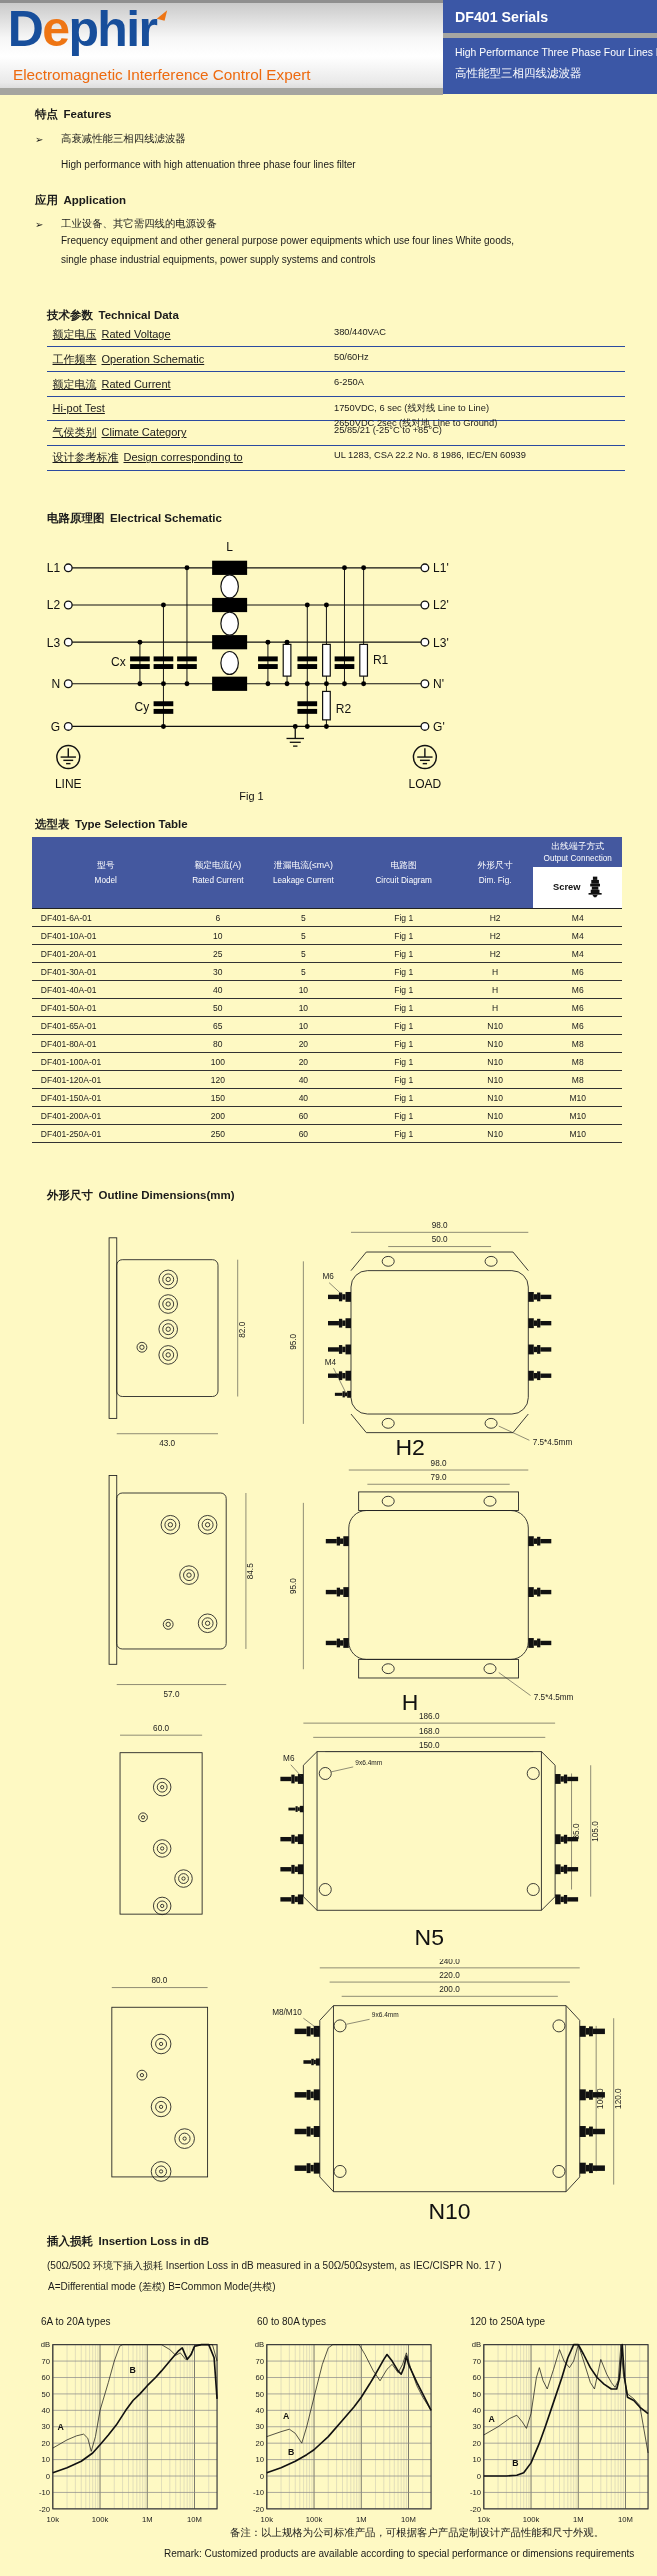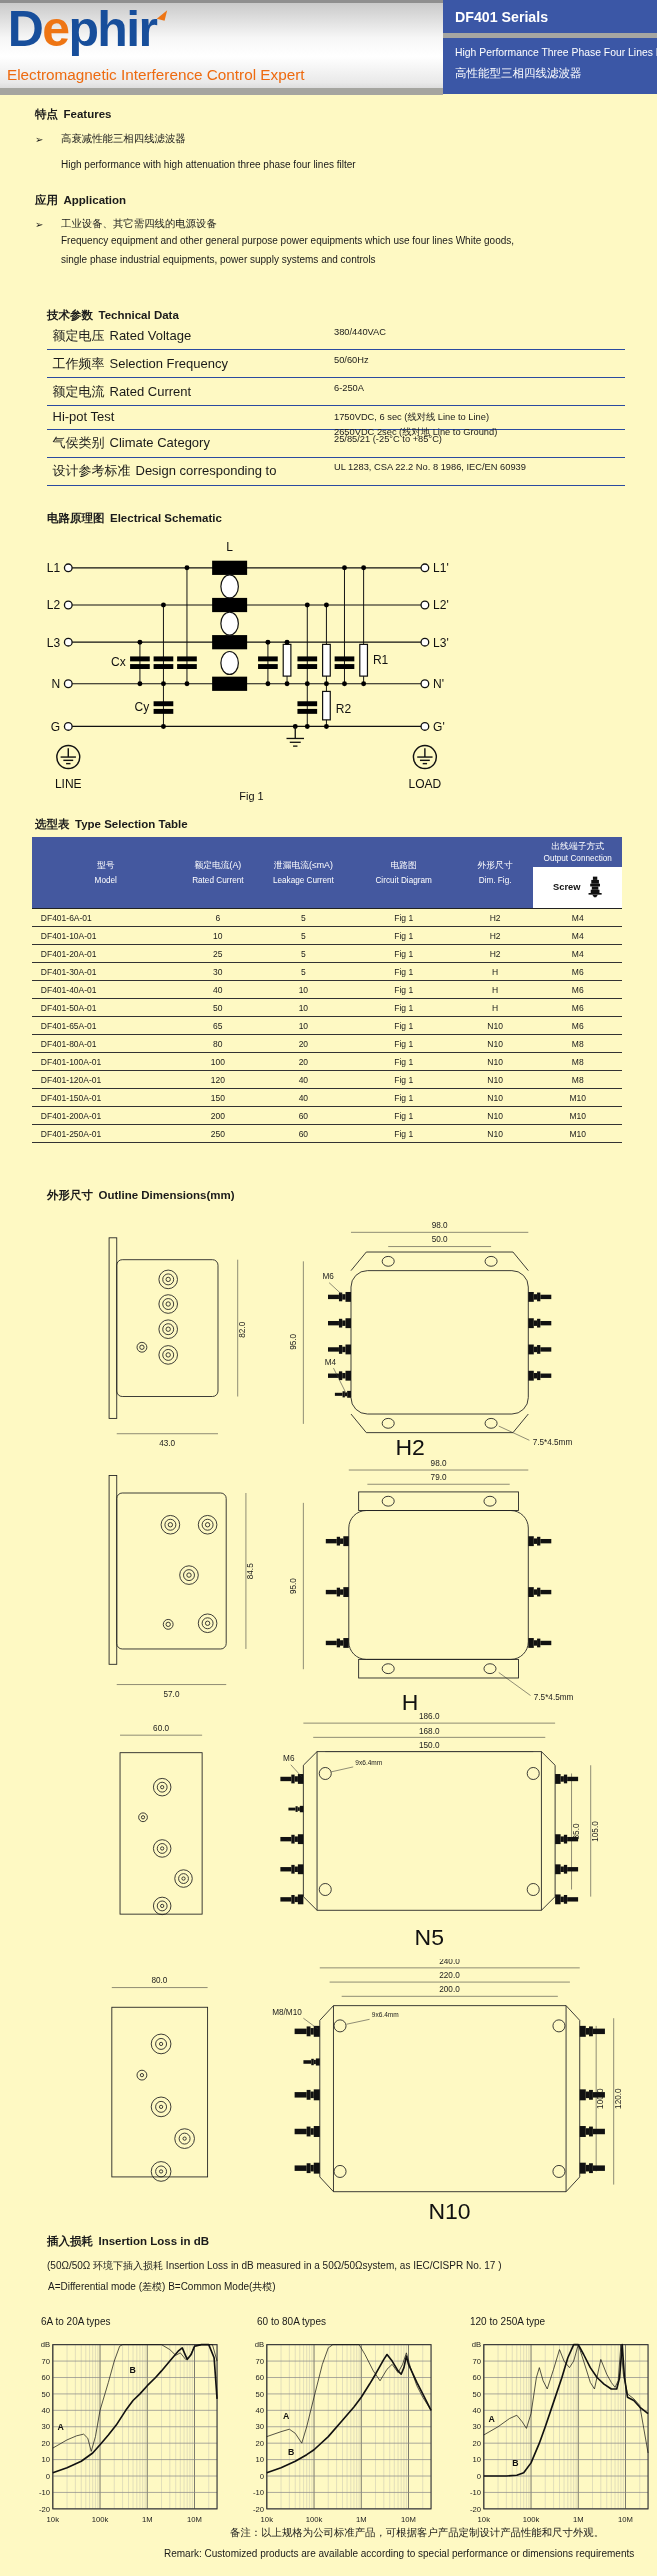--- a/index.html
+++ b/index.html
@@ -8,37 +8,37 @@
   .abs{position:absolute;}
   
   .hdr-left{left:0;top:0;width:443px;height:94px;
     background:linear-gradient(#c6c6c6,#f6f6f6 40%,#ffffff 60%,#e9e9e9 88%,#cfcfcf);}
   .hdr-top-strip{left:0;top:0;width:443px;height:2.7px;background:#8f8f8f;}
   .hdr-bot-strip{left:0;top:88px;width:443px;height:6.6px;background:#a5a5a0;}
   .logo{left:7.7px;top:4.4px;font-size:50px;font-weight:bold;letter-spacing:-1.6px;line-height:1.0;}
   .logo .b{color:#174e9b;} .logo .o{color:#ee7514;}
   .logo-accent{left:158px;top:8.8px;width:0;height:0;border-bottom:11px solid #ee7514;
     border-left:8.8px solid transparent;transform:rotate(14deg);}
-  .tagline{left:7px;top:66px;font-size:15.3px;color:#ee6a0f;white-space:nowrap;}
+  .tagline{left:13px;top:66px;font-size:15.3px;color:#ee6a0f;white-space:nowrap;}
   .hdr-right{left:443px;top:0;width:214px;height:94px;background:#3b57a6;}
   .hdr-series{left:12px;top:8.8px;font-size:14.2px;font-weight:bold;color:#fff;position:absolute;}
   .hdr-divider{left:0;top:33px;width:214px;height:5px;background:#a6a6a1;position:absolute;}
   .hdr-title-en{left:12px;top:47px;font-size:10.4px;color:#fff;position:absolute;white-space:nowrap;}
   .hdr-title-cn{left:12px;top:66px;font-size:11.5px;color:#fff;position:absolute;}
   
   .sec-h{font-size:11.5px;font-weight:bold;white-space:nowrap;}
   .sec-h .en{margin-left:5.5px;}
   .bullet-arrow{font-size:10px;}
   .txt19{font-size:10.4px;white-space:nowrap;}
   .txt18{font-size:10px;white-space:nowrap;}
   
   .tech{left:47px;top:326px;width:578px;}
   .tech-row{position:relative;border-bottom:1.6px solid #2b4ba0;padding:4.4px 0 4.4px 5.5px;}
   .tech-row.first{padding-top:1.1px;}
-  .tech-label{font-size:13px;}
+  .tech-label{font-size:11px;text-decoration:underline;}
   .tech-label .en{margin-left:5px;}
   .tech-value{position:absolute;left:287px;top:4.4px;font-size:9.3px;white-space:nowrap;}
   .tech-row.first .tech-value{top:1.1px;}
   .two-line div{line-height:14.2px;}
   
   .schem-svg{left:38px;top:535px;}
   .s-line{stroke:#111;stroke-width:2.2;}
   .s-thin{stroke:#111;stroke-width:1.8;}
   .s-txt{font-size:22px;fill:#111;}
   .s-txt-sm{font-size:20px;fill:#111;}
@@ -109,21 +109,21 @@
 
   <div class="abs sec-h" style="left:47px;top:308px;">
     <span>技术参数</span><span class="en">Technical Data</span>
   </div>
   <div class="abs tech">
     <div class="tech-row first">
       <div class="tech-label"><span>额定电压</span><span class="en">Rated Voltage</span></div>
       <div class="tech-value">380/440VAC</div>
     </div>
     <div class="tech-row">
-      <div class="tech-label"><span>工作频率</span><span class="en">Selection Frequency</span></div>
+      <div class="tech-label"><span>工作频率</span><span class="en">Operation Schematic</span></div>
       <div class="tech-value">50/60Hz</div>
     </div>
     <div class="tech-row">
       <div class="tech-label"><span>额定电流</span><span class="en">Rated Current</span></div>
       <div class="tech-value">6-250A</div>
     </div>
     <div class="tech-row">
       <div class="tech-label two-line">
           <div>Hi-pot Test</div>
         </div>

